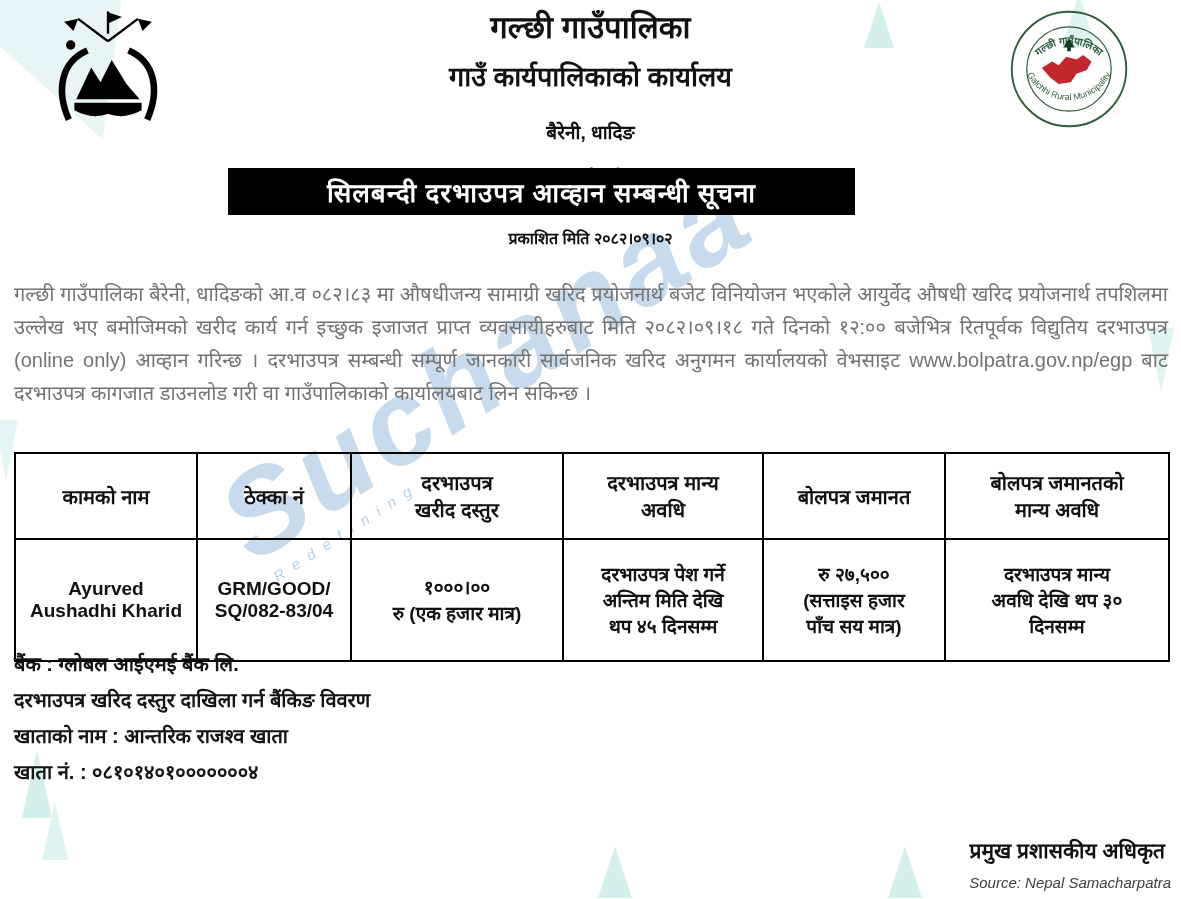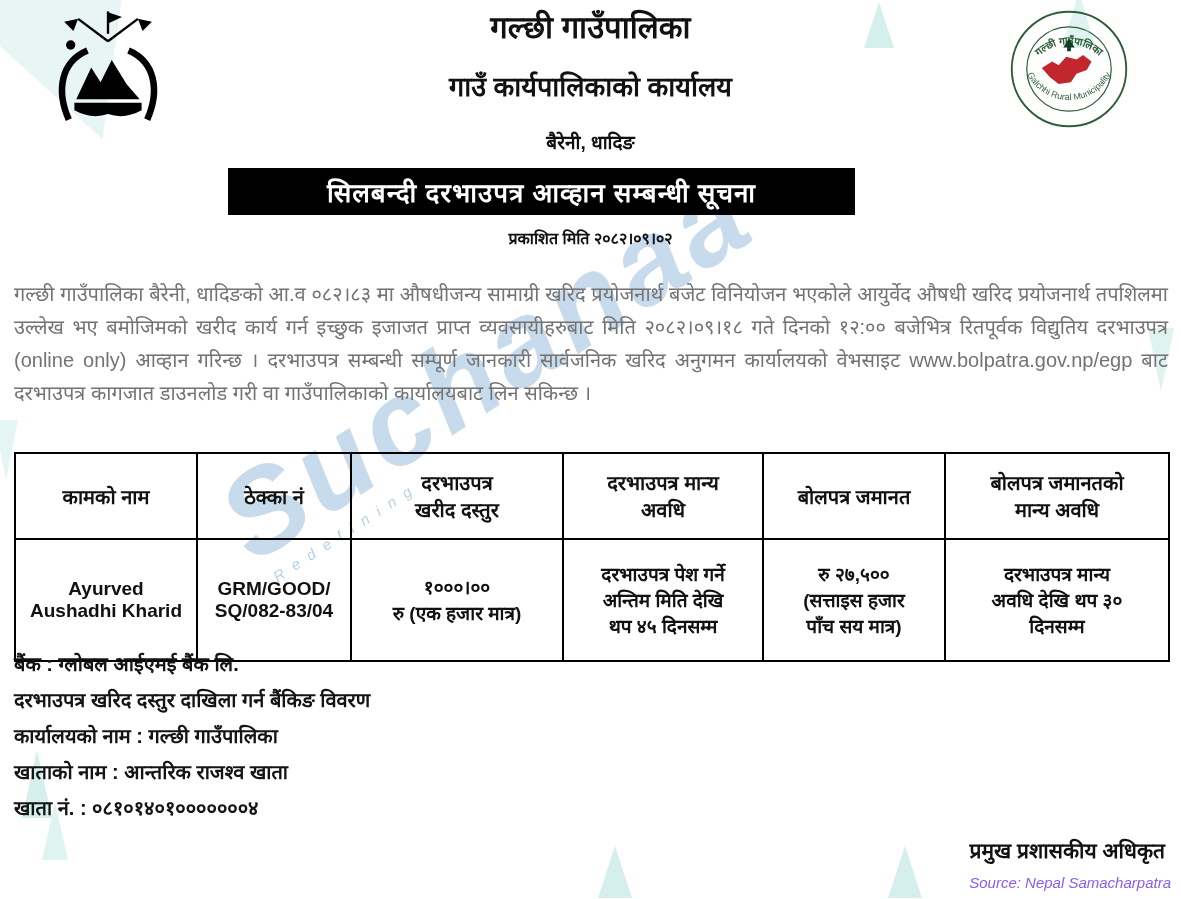--- a/index.html
+++ b/index.html
@@ -37,21 +37,21 @@
     color:var(--watermark-blue,#7daad2);
     opacity:.55;margin-top:-4px;margin-left:10px;
   }
   .content{position:relative;z-index:2;}
   
   .emblem{position:absolute;left:52px;top:6px;width:112px;height:134px;}
   .seal{position:absolute;left:1005px;top:8px;width:128px;height:122px;}
   
   .head{position:absolute;left:0;top:8px;width:100%;text-align:center;font-weight:700;}
   .t1{font-size:31px;line-height:40px;}
-  .t2{font-size:27px;line-height:36px;margin-top:21px;}
+  .t2{font-size:27px;line-height:36px;margin-top:11px;}
   .t3{font-size:19px;line-height:26px;margin-top:25px;}
   .t4{font-size:19px;line-height:26px;margin-top:20px;}
   .banner{
     position:absolute;left:228px;top:168px;width:627px;height:47px;
     background:var(--banner-bg,#000);color:#fff;
     display:flex;align-items:center;justify-content:center;
     font-size:26px;font-weight:700;letter-spacing:1px;
   }
   .published{
     position:absolute;left:0;top:227px;width:100%;
@@ -80,21 +80,21 @@
     position:absolute;left:14px;top:653px;
     font-size:20px;font-weight:700;color:#141414;
   }
   .bank div{margin-bottom:13px;line-height:23px;}
   .signature{
     position:absolute;right:16px;top:836px;
     font-size:21px;font-weight:700;
   }
   .source{
     position:absolute;right:10px;top:874px;
-    font-size:15px;font-style:italic;color:#8b5cf6;
+    font-size:15px;font-style:italic;color:#404040;
     font-family:"Liberation Sans","DejaVu Sans",sans-serif;
   }
 </style>
 </head>
 <body>
 
 <div class="page">
 
   <div class="tri" style="left:-30px;top:-45px;width:200px;height:190px;transform:rotate(160deg);opacity:.45;"></div>
   <div class="tri" style="left:864px;top:2px;width:30px;height:46px;"></div>
@@ -201,21 +201,20 @@
           <td>दरभाउपत्र मान्य
 अवधि देखि थप ३०
 दिनसम्म</td>
         </tr>
       </tbody>
     </table>
 
     <div class="bank">
       <div>बैंक : ग्लोबल आईएमई बैंक लि.</div>
       <div>दरभाउपत्र खरिद दस्तुर दाखिला गर्न बैंकिङ विवरण</div>
-      <div>कार्यालयको नाम :  गल्छी गाउँपालिका</div>
       <div>खाताको नाम :  आन्तरिक राजश्व खाता</div>
       <div>खाता नं. : ०८१०१४०१०००००००४</div>
     </div>
 
     <div class="signature">प्रमुख प्रशासकीय अधिकृत</div>
 
     <div class="source">Source: Nepal Samacharpatra</div>
 
   </div>
 </div>

